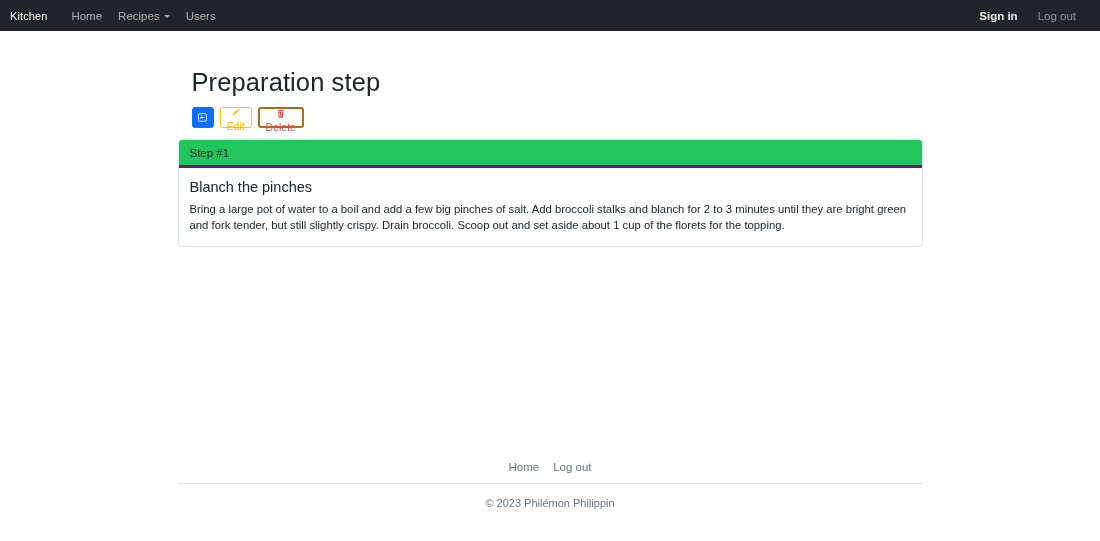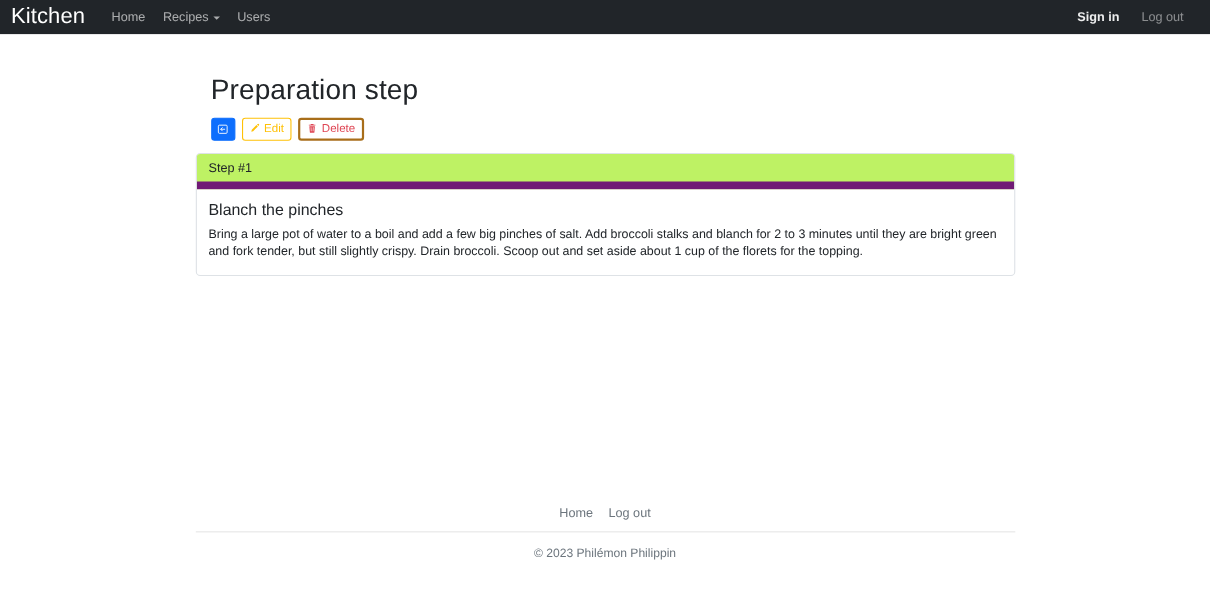--- a/index.html
+++ b/index.html
@@ -22,21 +22,21 @@
   .navbar {
     height: 31px;
     background: #212529;
     display: flex;
     align-items: center;
     padding: 0 14px 0 10px;
     box-sizing: border-box;
   }
   .nav-brand {
     color: #ffffff;
-    font-size: 20px;
+    font-size: 11px;
     font-weight: 400;
     letter-spacing: .1px;
     margin-right: 16px;
     white-space: nowrap;
   }
   .nav-links {
     display: flex;
     align-items: center;
     gap: 0px;
   }
@@ -104,20 +104,21 @@
     height: 21px;
     box-sizing: border-box;
     padding: 0 6px;
     border-radius: 3px;
     font-size: 10.5px;
     line-height: 1;
     cursor: pointer;
     white-space: nowrap;
     background: transparent;
     font-family: "Liberation Sans", sans-serif;
+    flex-direction: column;
   }
   .btn-primary {
     background: #0d6efd;
     border: 1px solid #0d6efd;
     color: #ffffff;
     padding: 0 5px;
     width: 22px;
     justify-content: center;
   }
   .btn-outline-warning {
@@ -133,22 +134,22 @@
 
   
   .card {
     margin: 11px 0 0 0;
     border: 1px solid #dee2e6;
     border-radius: 4px;
     background: #ffffff;
     overflow: hidden;
   }
   .card-header {
-    background: #bef264;
-    border-bottom: 7px solid #701a75;
+    background: #22c55e;
+    border-bottom: 3px solid #701a75;
     padding: 7px 11px 6px 11px;
     font-size: 11.5px;
     color: #212529;
   }
   .card-body {
     padding: 10px 11px 13px 11px;
   }
   .card-title {
     font-size: 14.5px;
     font-weight: 400;

